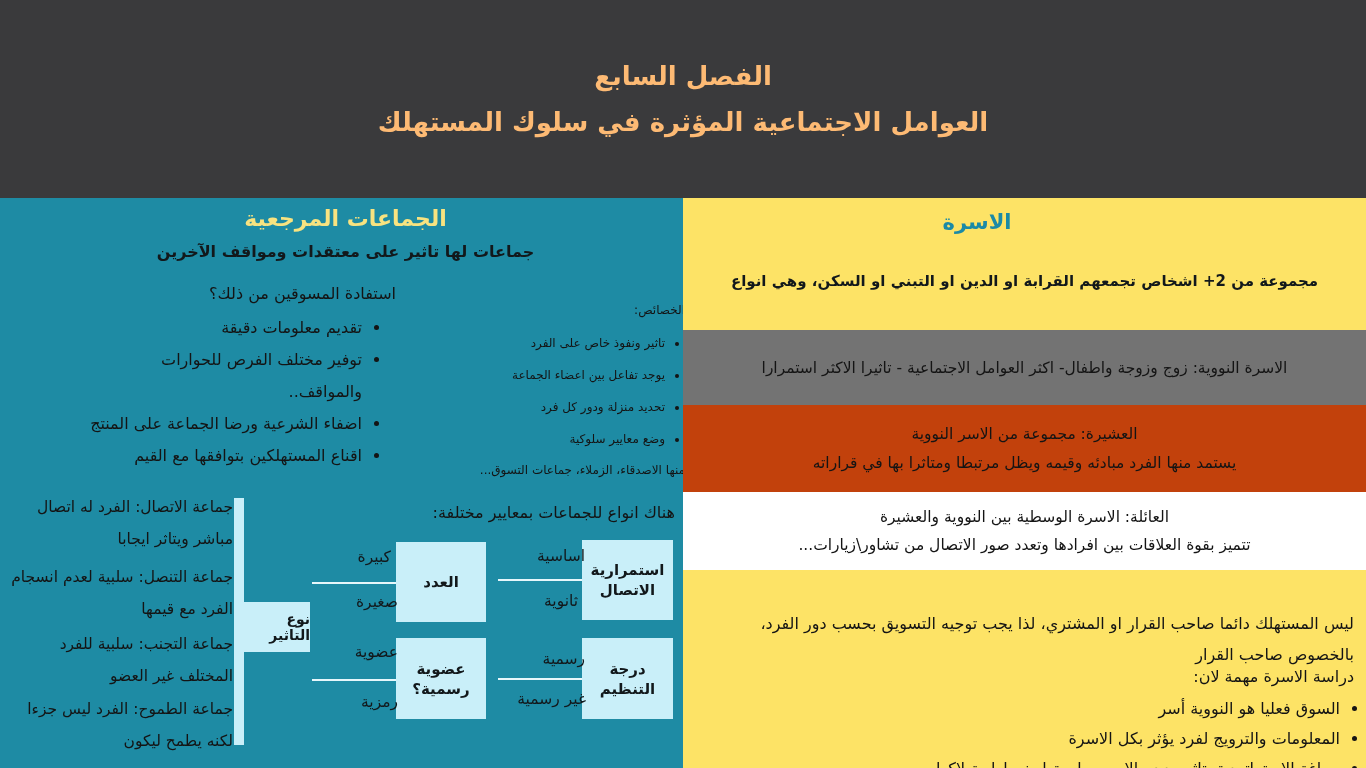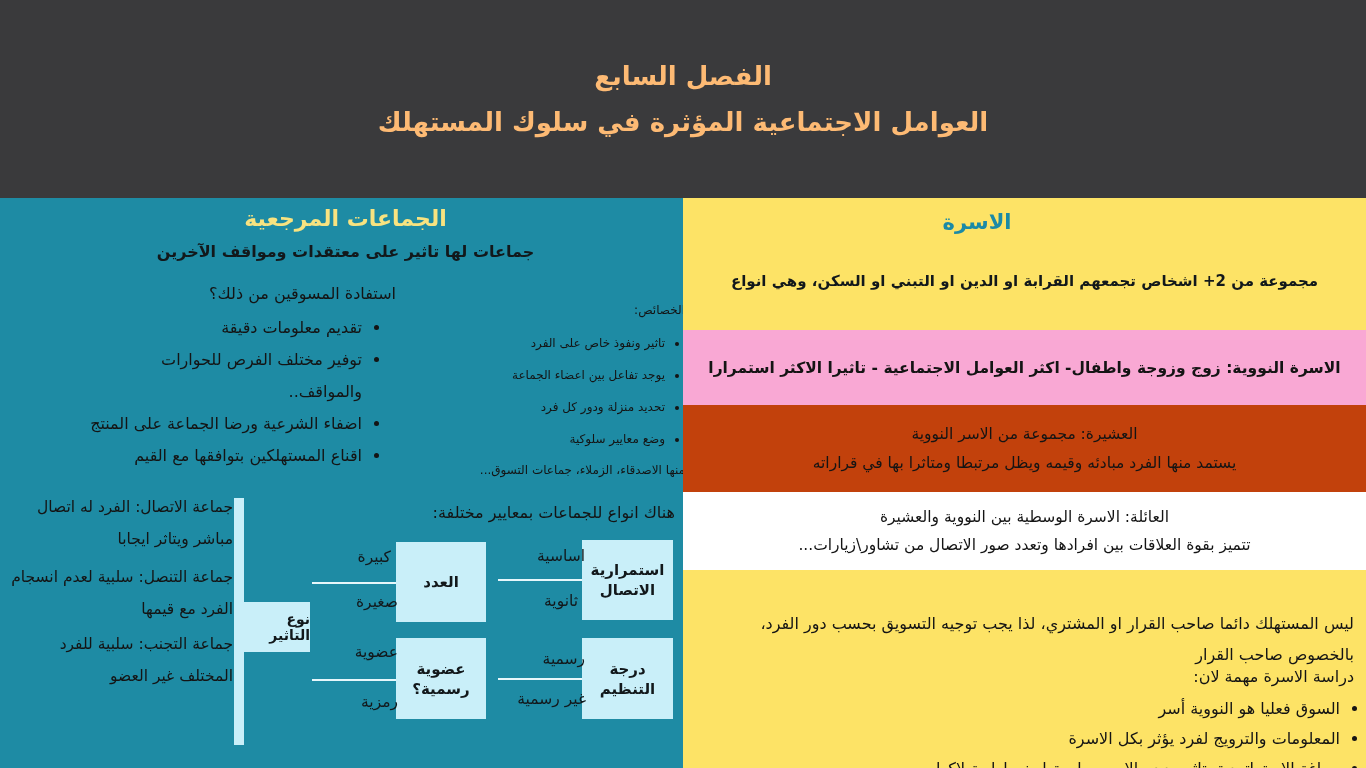--- a/index.html
+++ b/index.html
@@ -68,21 +68,21 @@
   .o4a{right:106px;top:452px;} .o4b{right:105px;top:492px;}
 
   
   .rp-title{position:absolute;top:12px;left:0;right:0;padding-right:95px;box-sizing:border-box;
             text-align:center;color:#1b8aa6;font-size:21px;font-weight:bold;}
   .rp-sub{position:absolute;top:74px;left:4px;right:4px;text-align:center;
           font-size:15px;font-weight:bold;color:#12181b;}
 
   .stripe{position:absolute;left:0;width:683px;display:flex;flex-direction:column;
           align-items:center;justify-content:center;font-size:15.5px;text-align:center;}
-  .s1{top:132px;height:75px;background:#f9a8d4;font-weight:bold;}
+  .s1{top:132px;height:75px;background:#737373;}
   .s2{top:207px;height:87px;background:#c2410c;line-height:29px;}
   .s3{top:294px;height:78px;background:#ffffff;line-height:28px;}
 
   .decision{position:absolute;top:410px;right:12px;width:658px;text-align:right;
             font-size:16px;line-height:31px;}
   .study{position:absolute;top:464px;right:12px;width:658px;text-align:right;font-size:16px;}
   .study .h{line-height:30px;}
   .study ul{list-style:disc;margin:2px 0 0;padding:0 14px 0 0;}
   .study li{line-height:30px;}
 </style>
@@ -117,20 +117,21 @@
         <li>تقديم معلومات دقيقة</li>
         <li class="narrow">توفير مختلف الفرص للحوارات والمواقف..</li>
         <li>اضفاء الشرعية ورضا الجماعة على المنتج</li>
         <li>اقناع المستهلكين بتوافقها مع القيم</li>
       </ul>
     </div>
 
     <div class="group g1">جماعة الاتصال: الفرد له اتصال مباشر ويتاثر ايجابا</div>
     <div class="group g2">جماعة التنصل: سلبية لعدم انسجام الفرد مع قيمها</div>
     <div class="group g3">جماعة التجنب: سلبية للفرد المختلف غير العضو</div>
+    <div class="group g4">جماعة الطموح: الفرد ليس جزءا لكنه يطمح ليكون</div>
     <div class="vbar"></div>
     <div class="typebox">نوع التاثير</div>
 
     <div class="types-h">هناك انواع للجماعات بمعايير مختلفة:</div>
 
     <div class="cbox b1">العدد</div>
     <div class="cbox b2">استمرارية الاتصال</div>
     <div class="cbox b3">عضوية رسمية؟</div>
     <div class="cbox b4">درجة التنظيم</div>
 

